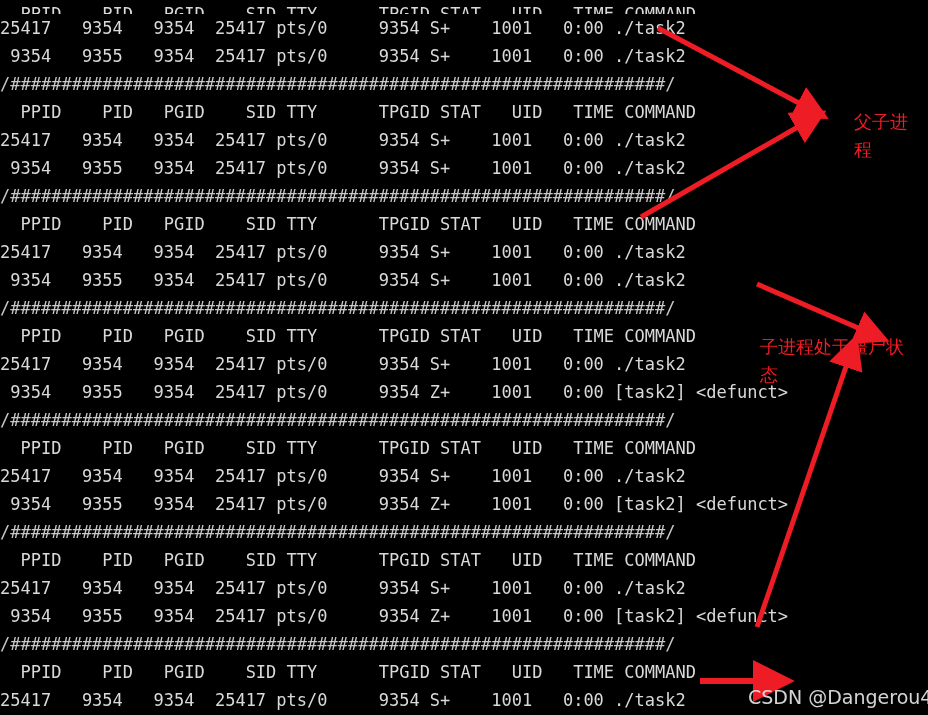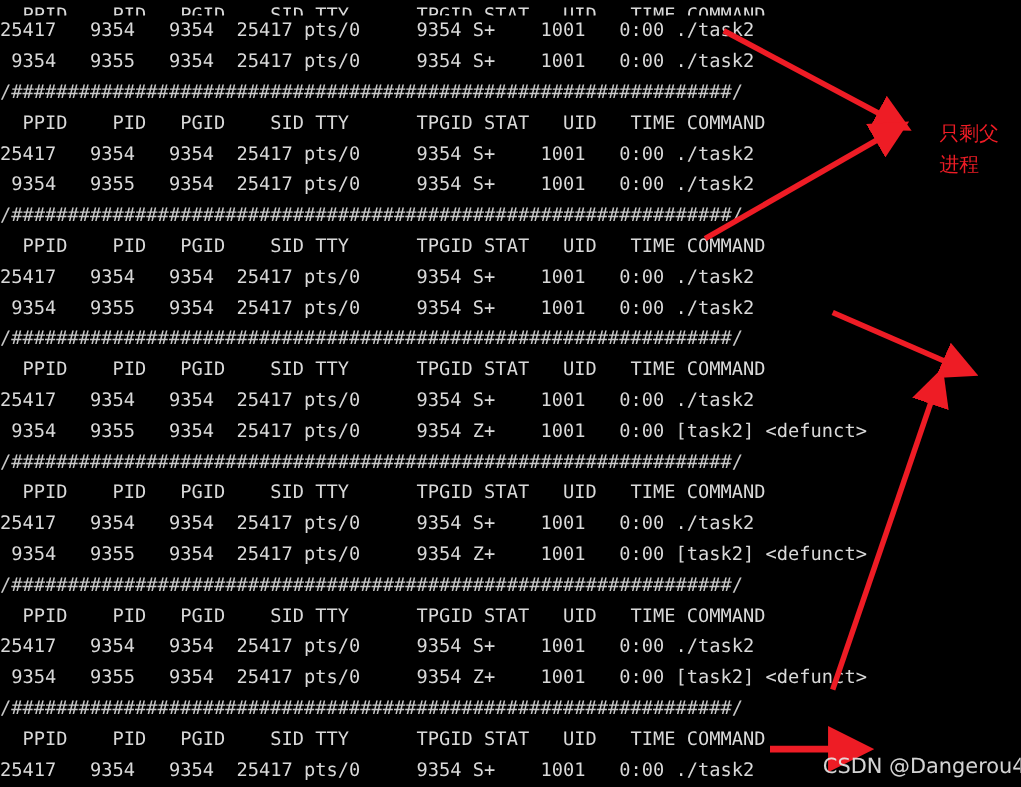--- a/index.html
+++ b/index.html
@@ -104,19 +104,20 @@
     <line x1="658" y1="28" x2="812" y2="110" stroke="#ee1c25" stroke-width="5" marker-end="url(#ah)"></line>
     <line x1="641" y1="217" x2="810" y2="120" stroke="#ee1c25" stroke-width="5" marker-end="url(#ah)"></line>
 
     <line x1="757" y1="284" x2="872" y2="334" stroke="#ee1c25" stroke-width="5" marker-end="url(#ah)"></line>
 
     <line x1="757" y1="627" x2="851" y2="352" stroke="#ee1c25" stroke-width="5" marker-end="url(#ah)"></line>
 
     <line x1="700" y1="681" x2="772" y2="681" stroke="#ee1c25" stroke-width="6" marker-end="url(#ah)"></line>
   </svg>
 
-  <div class="annot" id="annot-parent-child">只剩父进程</div>
+  <div class="annot" id="annot-parent-child">父子进程</div>
 
+  <div class="annot" id="annot-zombie">子进程处于僵尸状态</div>
 
 
   <div id="watermark">CSDN @Dangerou407</div>
 
 </div>
 
 </body></html>

